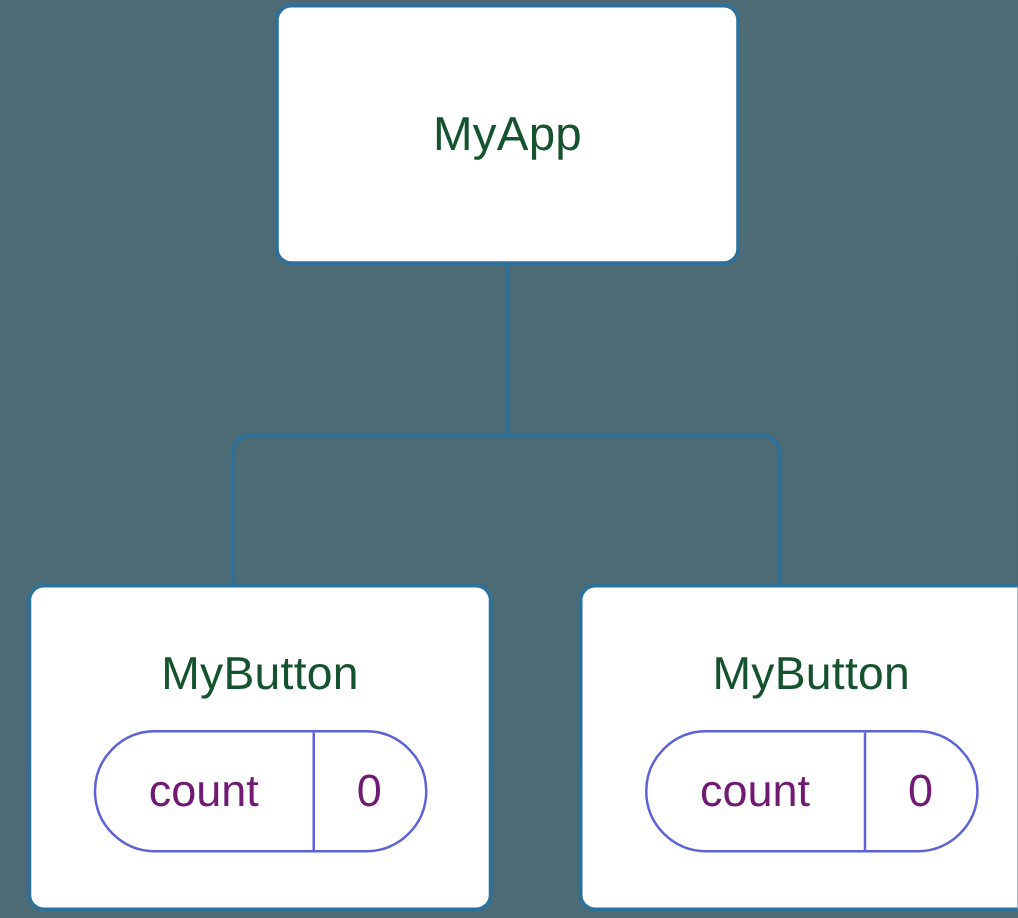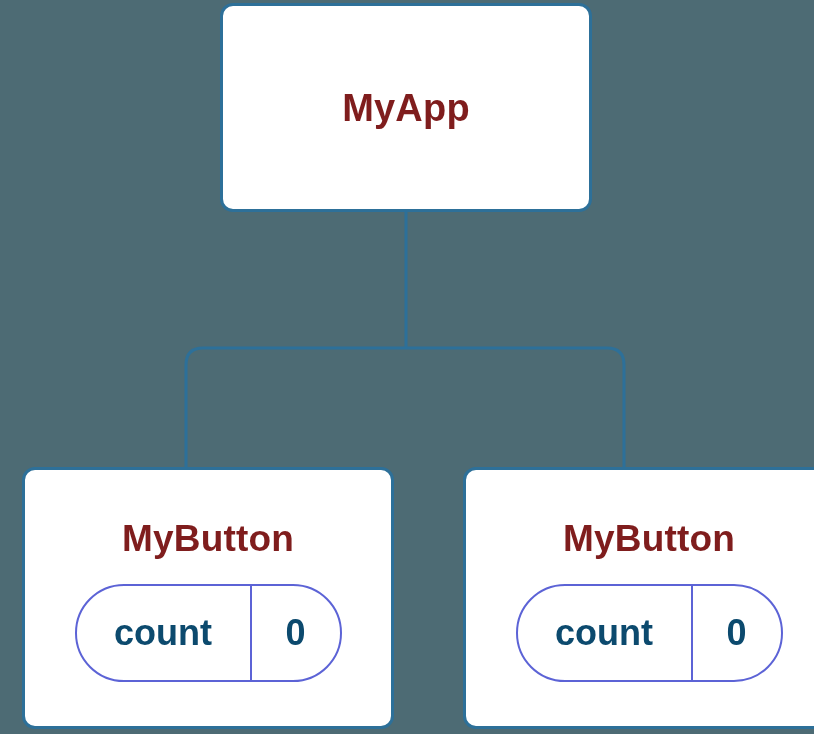--- a/index.html
+++ b/index.html
@@ -67,23 +67,23 @@
     left: 1px;
     width: 372px;
   }
 
   .node-child-right {
     left: 442px;
     width: 372px;
   }
 
   .node-title {
-    color: #7f1d1d;
+    color: #14532d;
     font-size: 37px;
-    font-weight: 700;
+    font-weight: 400;
     letter-spacing: 0.2px;
     line-height: 1;
     white-space: nowrap;
   }
 
   .node-root .node-title {
     font-size: 38px;
   }
 
   .node-child .node-title {
@@ -117,23 +117,23 @@
   .pill-val {
     flex: 1 1 auto;
     display: flex;
     align-items: center;
     justify-content: center;
     box-sizing: border-box;
   }
 
   .pill-key-text,
   .pill-val-text {
-    color: #0c4a6e;
+    color: #701a75;
     font-size: 36px;
-    font-weight: 700;
+    font-weight: 400;
     line-height: 1;
     white-space: nowrap;
   }
 </style>
 </head>
 <body>
 
 <div id="canvas">
 
   <svg id="edges" viewBox="0 0 814 734" width="814" height="734" xmlns="http://www.w3.org/2000/svg">

